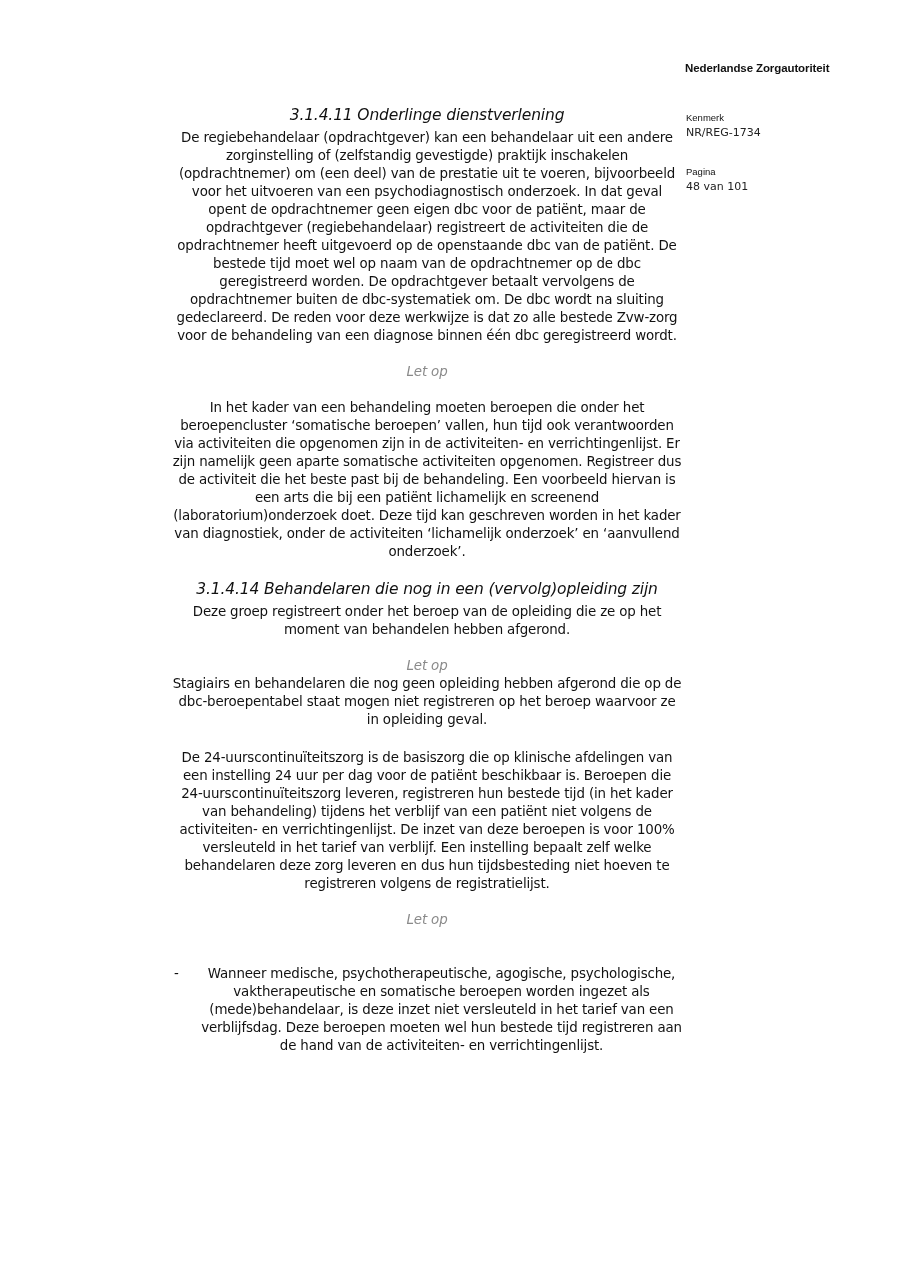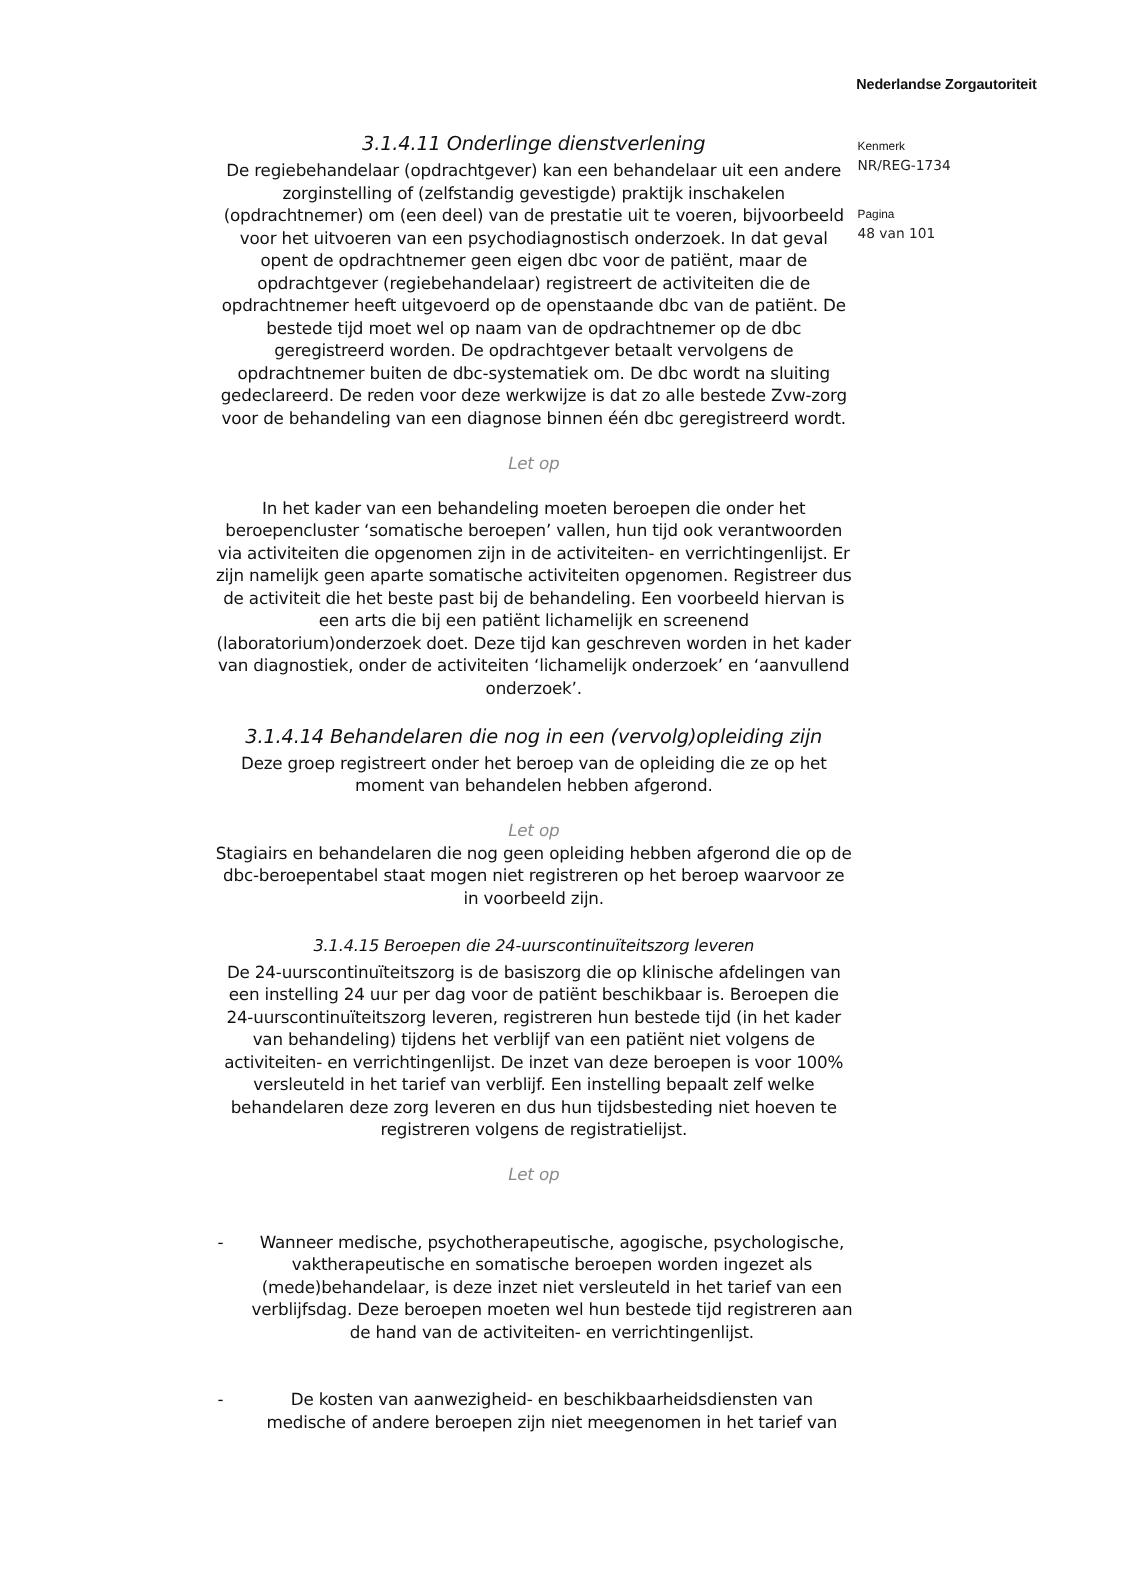--- a/index.html
+++ b/index.html
@@ -64,28 +64,26 @@
   <section class="sec">
     <p>In het kader van een behandeling moeten beroepen die onder het beroepencluster ‘somatische beroepen’ vallen, hun tijd ook verantwoorden via activiteiten die opgenomen zijn in de activiteiten- en verrichtingenlijst. Er zijn namelijk geen aparte somatische activiteiten opgenomen. Registreer dus de activiteit die het beste past bij de behandeling. Een voorbeeld hiervan is een arts die bij een patiënt lichamelijk en screenend (laboratorium)onderzoek doet. Deze tijd kan geschreven worden in het kader van diagnostiek, onder de activiteiten ‘lichamelijk onderzoek’ en ‘aanvullend onderzoek’.</p>
   </section>
 
   <div style="height:18px"></div>
 
   <section class="sec">
     <h2>3.1.4.14 Behandelaren die nog in een (vervolg)opleiding zijn</h2>
     <p>Deze groep registreert onder het beroep van de opleiding die ze op het moment van behandelen hebben afgerond.</p>
     <div class="note-label">Let op</div>
-    <p>Stagiairs en behandelaren die nog geen opleiding hebben afgerond die op de dbc-beroepentabel staat mogen niet registreren op het beroep waarvoor ze in voorbeeld zijn.</p>
+    <p>Stagiairs en behandelaren die nog geen opleiding hebben afgerond die op de dbc-beroepentabel staat mogen niet registreren op het beroep waarvoor ze in opleiding geval.</p>
   </section>
 
   <div style="height:20px"></div>
 
   <section class="sec">
-    <h3>3.1.4.15 Beroepen die 24-uurscontinuïteitszorg leveren</h3>
     <p>De 24-uurscontinuïteitszorg is de basiszorg die op klinische afdelingen van een instelling 24 uur per dag voor de patiënt beschikbaar is. Beroepen die 24-uurscontinuïteitszorg leveren, registreren hun bestede tijd (in het kader van behandeling) tijdens het verblijf van een patiënt niet volgens de activiteiten- en verrichtingenlijst. De inzet van deze beroepen is voor 100% versleuteld in het tarief van verblijf. Een instelling bepaalt zelf welke behandelaren deze zorg leveren en dus hun tijdsbesteding niet hoeven te registreren volgens de registratielijst.</p>
     <div class="note-label">Let op</div>
     <ul class="dash">
       <li>Wanneer medische, psychotherapeutische, agogische, psychologische, vaktherapeutische en somatische beroepen worden ingezet als (mede)behandelaar, is deze inzet niet versleuteld in het tarief van een verblijfsdag. Deze beroepen moeten wel hun bestede tijd registreren aan de hand van de activiteiten- en verrichtingenlijst.</li>
-      <li>De kosten van aanwezigheid- en beschikbaarheidsdiensten van medische of andere beroepen zijn niet meegenomen in het tarief van</li>
     </ul>
   </section>
 
 </div>
 
 </body></html>

